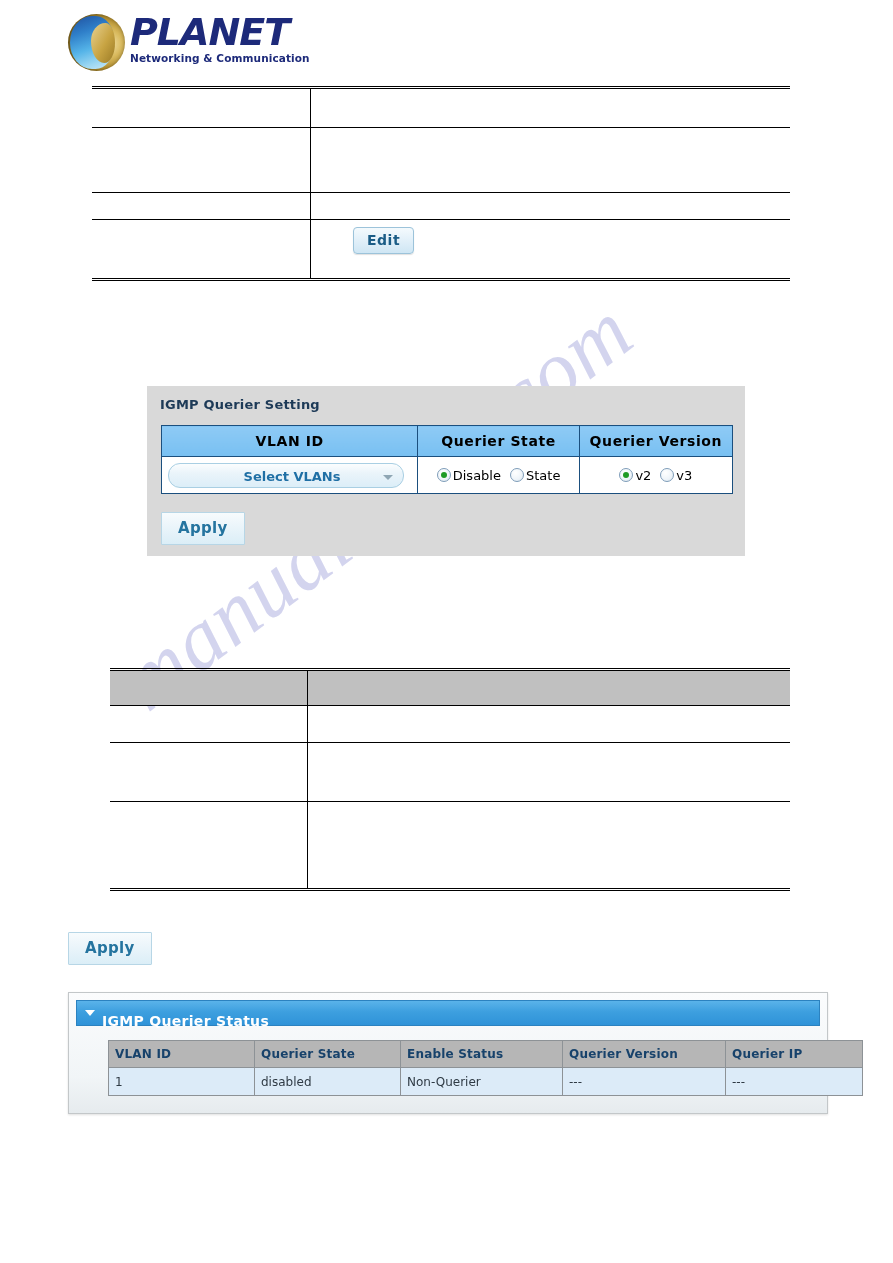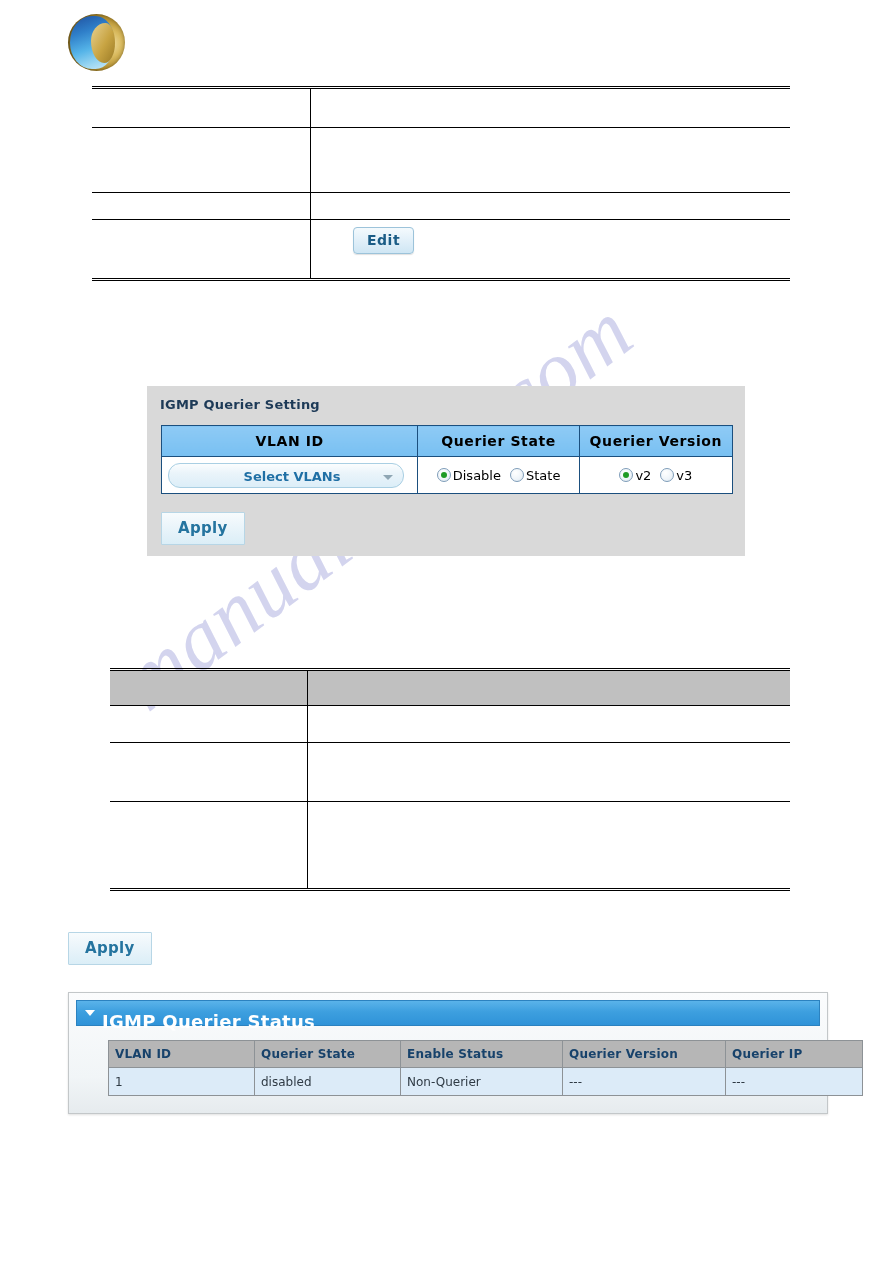--- a/index.html
+++ b/index.html
@@ -307,21 +307,21 @@
   }
   #status-collapse-icon {
     width: 0; height: 0;
     border-left: 5px solid transparent;
     border-right: 5px solid transparent;
     border-top: 6px solid #ffffff;
     cursor: pointer;
   }
   #status-header-title {
     font-family: "DejaVu Sans", sans-serif;
-    font-size: 18px;
+    font-size: 14px;
     font-weight: bold;
     color: #ffffff;
     letter-spacing: .3px;
     margin-top: 16px;
   }
   #status-table {
     margin: 14px 0 0 32px;
     border-collapse: collapse;
     table-layout: fixed;
     width: 689px;
@@ -357,20 +357,24 @@
 </style>
 </head>
 <body>
 
 <div id="watermark">
   <div class="wm-text">manualshive.com</div>
 </div>
 
 <div id="logo-area">
   <div id="logo-globe"></div>
+  <div id="logo-text">
+    <div id="logo-wordmark">PLANET</div>
+    <div id="logo-tagline">Networking &amp; Communication</div>
+  </div>
 </div>
 
 <table id="table-top" class="doc-table">
   <tbody>
       <tr class="rule-top">
     <td class="c1" style="height:32px"></td>
     <td></td>
   </tr>
   <tr>
     <td class="c1" style="height:58px"></td>

